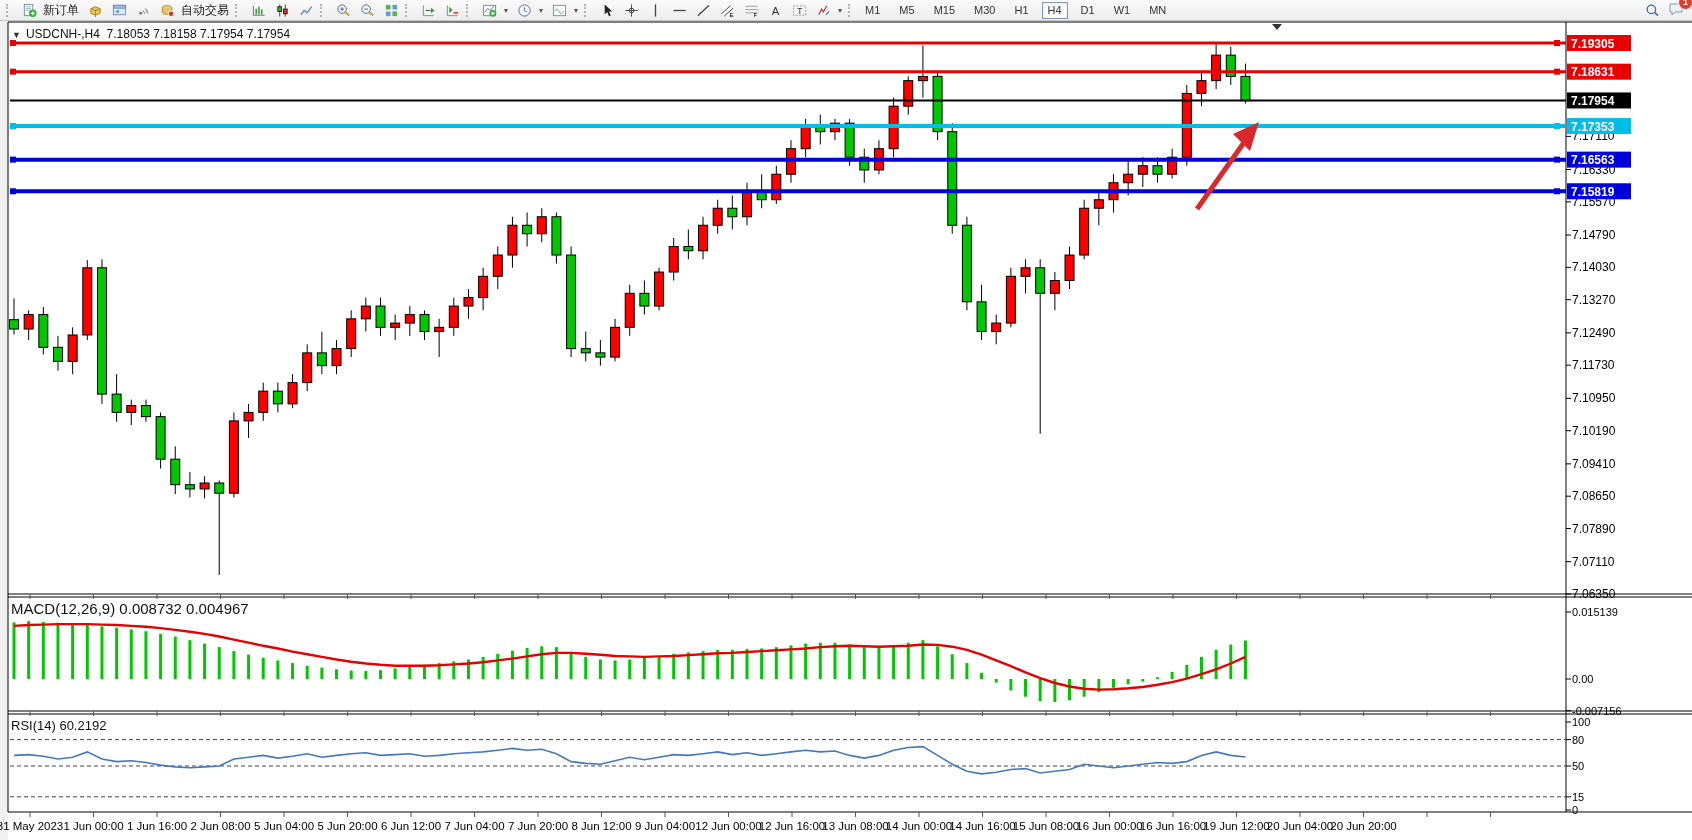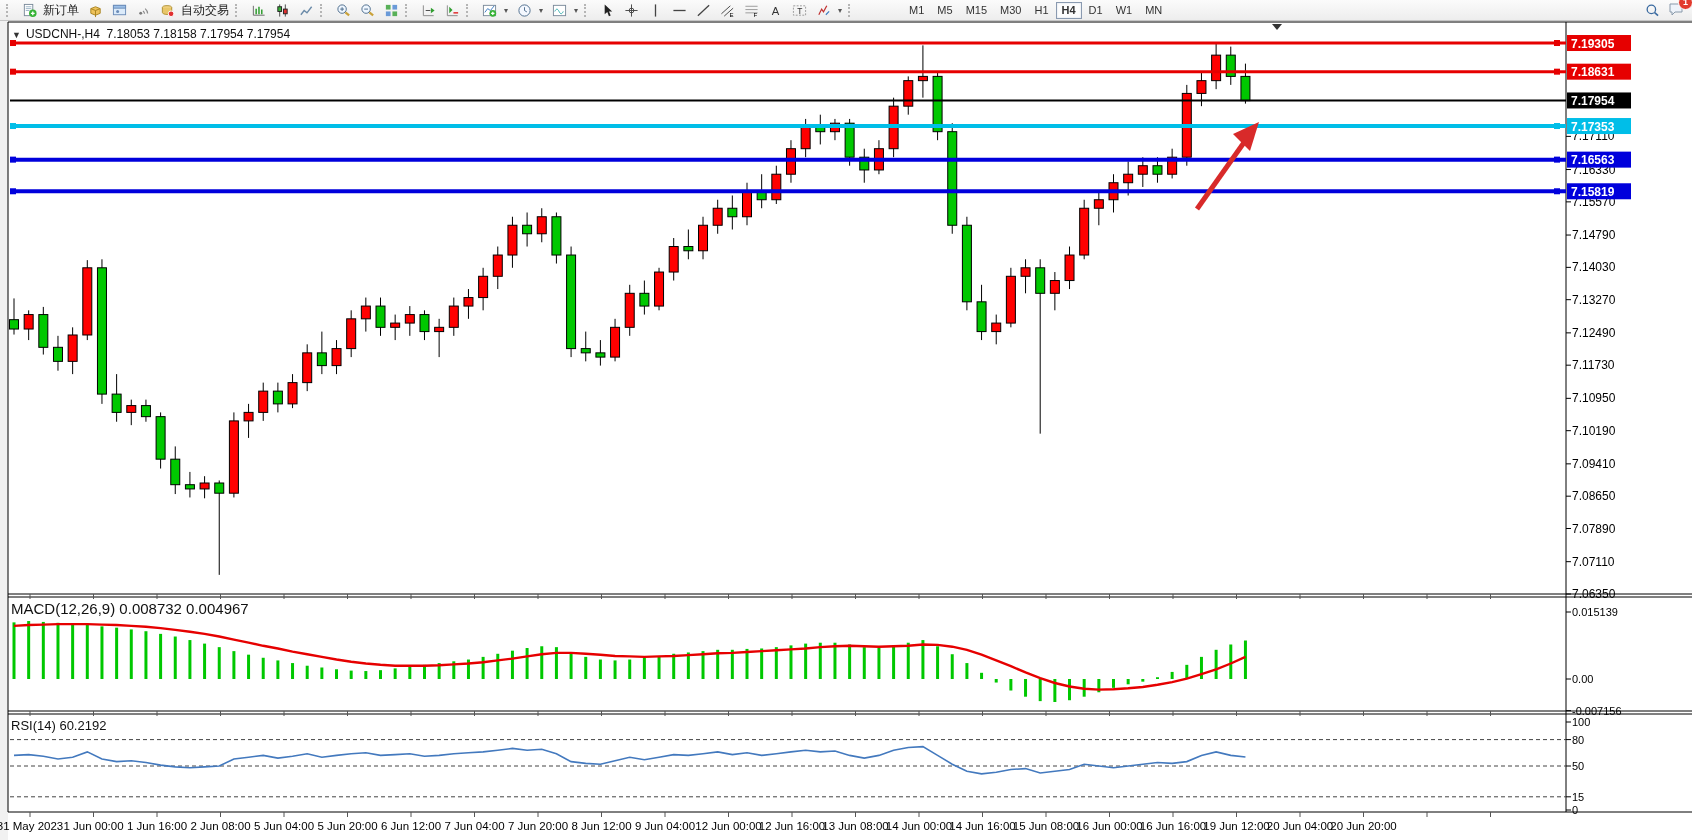--- a/index.html
+++ b/index.html
@@ -8,21 +8,21 @@
   
   .toolbar{position:absolute;top:0;left:0;width:1692px;height:21px;
     background:linear-gradient(#fbfbfb,#ededed);border-bottom:1px solid #c6c6c6;
     display:flex;align-items:center;padding:0 4px;box-sizing:border-box;z-index:40;}
   .grip{width:5px;height:13px;margin:0 4px 0 2px;border-left:2px dotted #b5b5b5;}
   .tb{height:19px;min-width:22px;border:1px solid transparent;background:transparent;
     display:inline-flex;align-items:center;justify-content:center;gap:6px;
     font-size:12px;color:#222;padding:0 3px;border-radius:2px;font-family:inherit;}
   .tf{height:17px;border:1px solid transparent;background:transparent;font-size:11px;
     color:#333;padding:0 5px;font-family:inherit;}
-  .tf.active{border:1px solid #8a9ab0;background:#fdfdfd;box-shadow:inset 0 0 2px #cfd8e4;font-weight:bold;}
+  .tf.active{border:1px solid #8a9ab0;background:#fdfdfd;box-shadow:inset 0 0 2px #cfd8e4;}
   .caret{font-size:8px;color:#555;margin-left:1px;}
   .sp{flex:1;}
   .badge{position:absolute;top:-4px;right:-5px;background:#e23b2e;color:#fff;
     border-radius:50%;width:13px;height:13px;font-size:9px;line-height:13px;
     text-align:center;font-weight:bold;border:1px solid #fff;}
   .chatwrap{position:relative;}
   .ic{display:inline-flex;width:16px;height:16px;align-items:center;justify-content:center;}
   
   .lbl{position:absolute;z-index:20;font-size:12px;color:#111;white-space:pre;}
   #chart-title{top:27px;left:12px;}
@@ -271,21 +271,21 @@
         <svg width="15" height="15" viewBox="0 0 16 16">
           <path d="M3 12.5l3-6 2 3 3.5-6.5" stroke="#c03030" fill="none" stroke-width="1.3"></path>
           <path d="M10.5 12.5l3.5-3.5" stroke="#3a7abf" stroke-width="1.3"></path>
         </svg>
       </span>
       <span class="caret">▾</span>
     </button>
 
   <span class="grip"></span>
 
-  <span id="tf-buttons" style="display:inline-flex;gap:1px;margin-left:44px;">
+  <span id="tf-buttons" style="display:inline-flex;gap:7px;">
       <button class="tf">M1</button>
       <button class="tf">M5</button>
       <button class="tf">M15</button>
       <button class="tf">M30</button>
       <button class="tf">H1</button>
       <button class="tf active">H4</button>
       <button class="tf">D1</button>
       <button class="tf">W1</button>
       <button class="tf">MN</button>
     </span>

